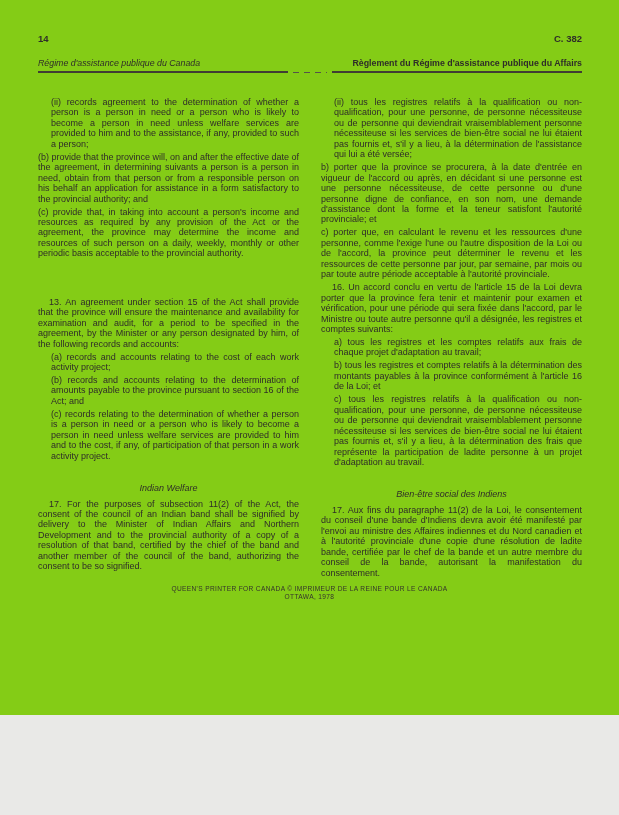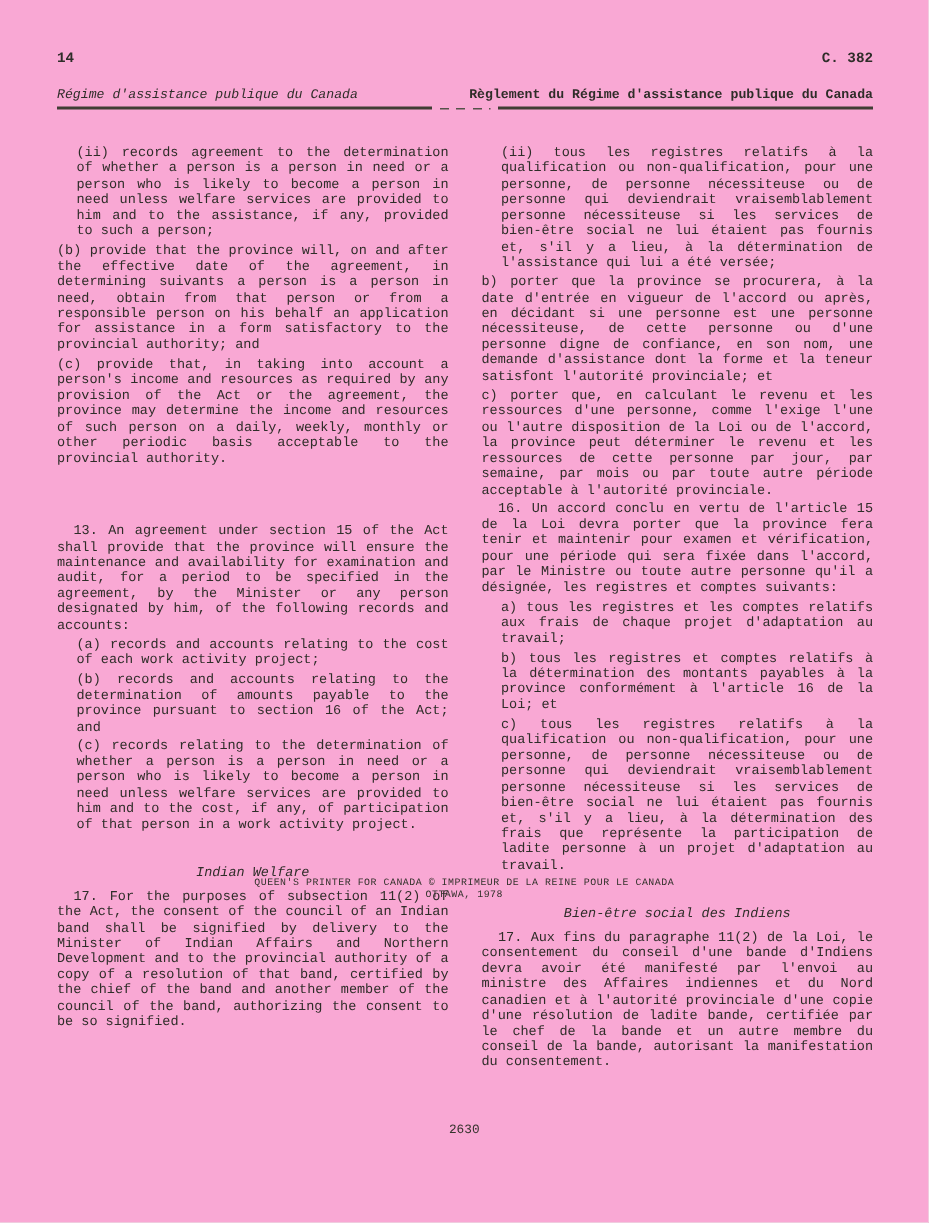--- a/index.html
+++ b/index.html
@@ -1,20 +1,20 @@
 <!DOCTYPE html>
 <html><head>
 <meta charset="utf-8">
 <style>
   html,body { margin:0; padding:0; background:#e9e9e7; }
   .page {
     position:relative;
-    width:619px; height:815px;
-    background:#f9a8d4;
-    font-family:Liberation Mono, monospace;
+    width:619px; height:715px;
+    background:#84cc16;
+    font-family:Liberation Sans, sans-serif;
     color:#2f2d29;
     overflow:hidden;
     margin:0 auto;
   }
   .header { padding:33px 37px 0 38px; }
   .header-top {
     display:flex; justify-content:space-between;
     font-weight:bold; font-size:9.5px; line-height:11px;
   }
   .header-titles {
@@ -66,21 +66,21 @@
 
 <div class="page">
 
   <div class="header">
     <div class="header-top">
       <span>14</span>
       <span>C. 382</span>
     </div>
     <div class="header-titles">
       <span class="rt-left">Régime d'assistance publique du Canada</span>
-      <span class="rt-right">Règlement du Régime d'assistance publique du Canada</span>
+      <span class="rt-right">Règlement du Régime d'assistance publique du Affairs</span>
     </div>
     <div class="rules">
       <div class="rule-l"></div>
       <div class="rule-mid"></div>
       <div class="rule-r"></div>
     </div>
   </div>
 
   <div class="columns">
 

